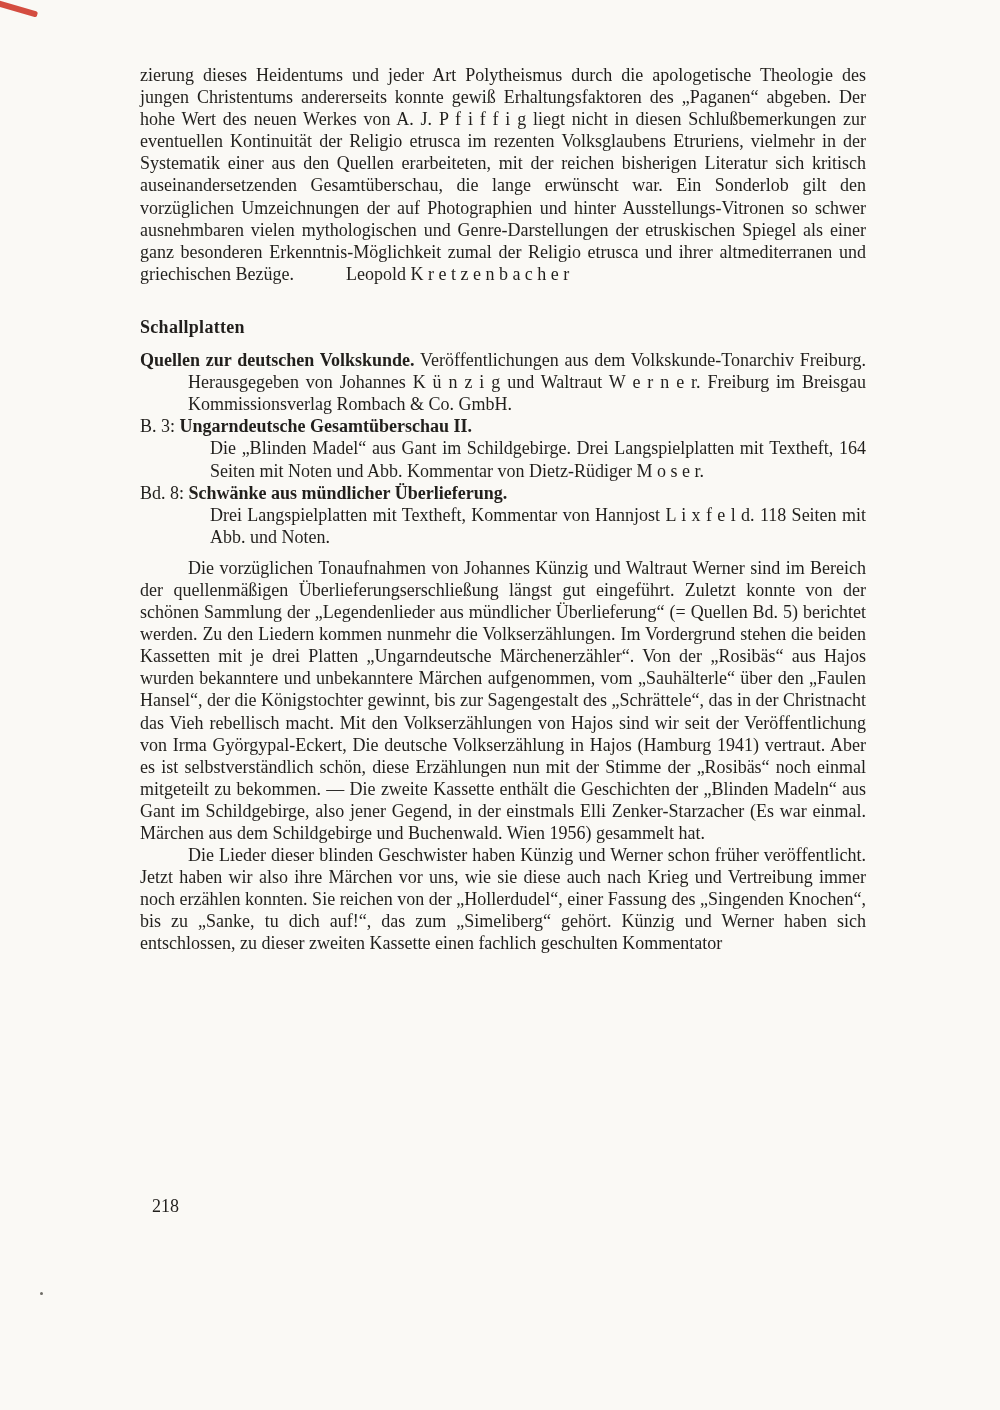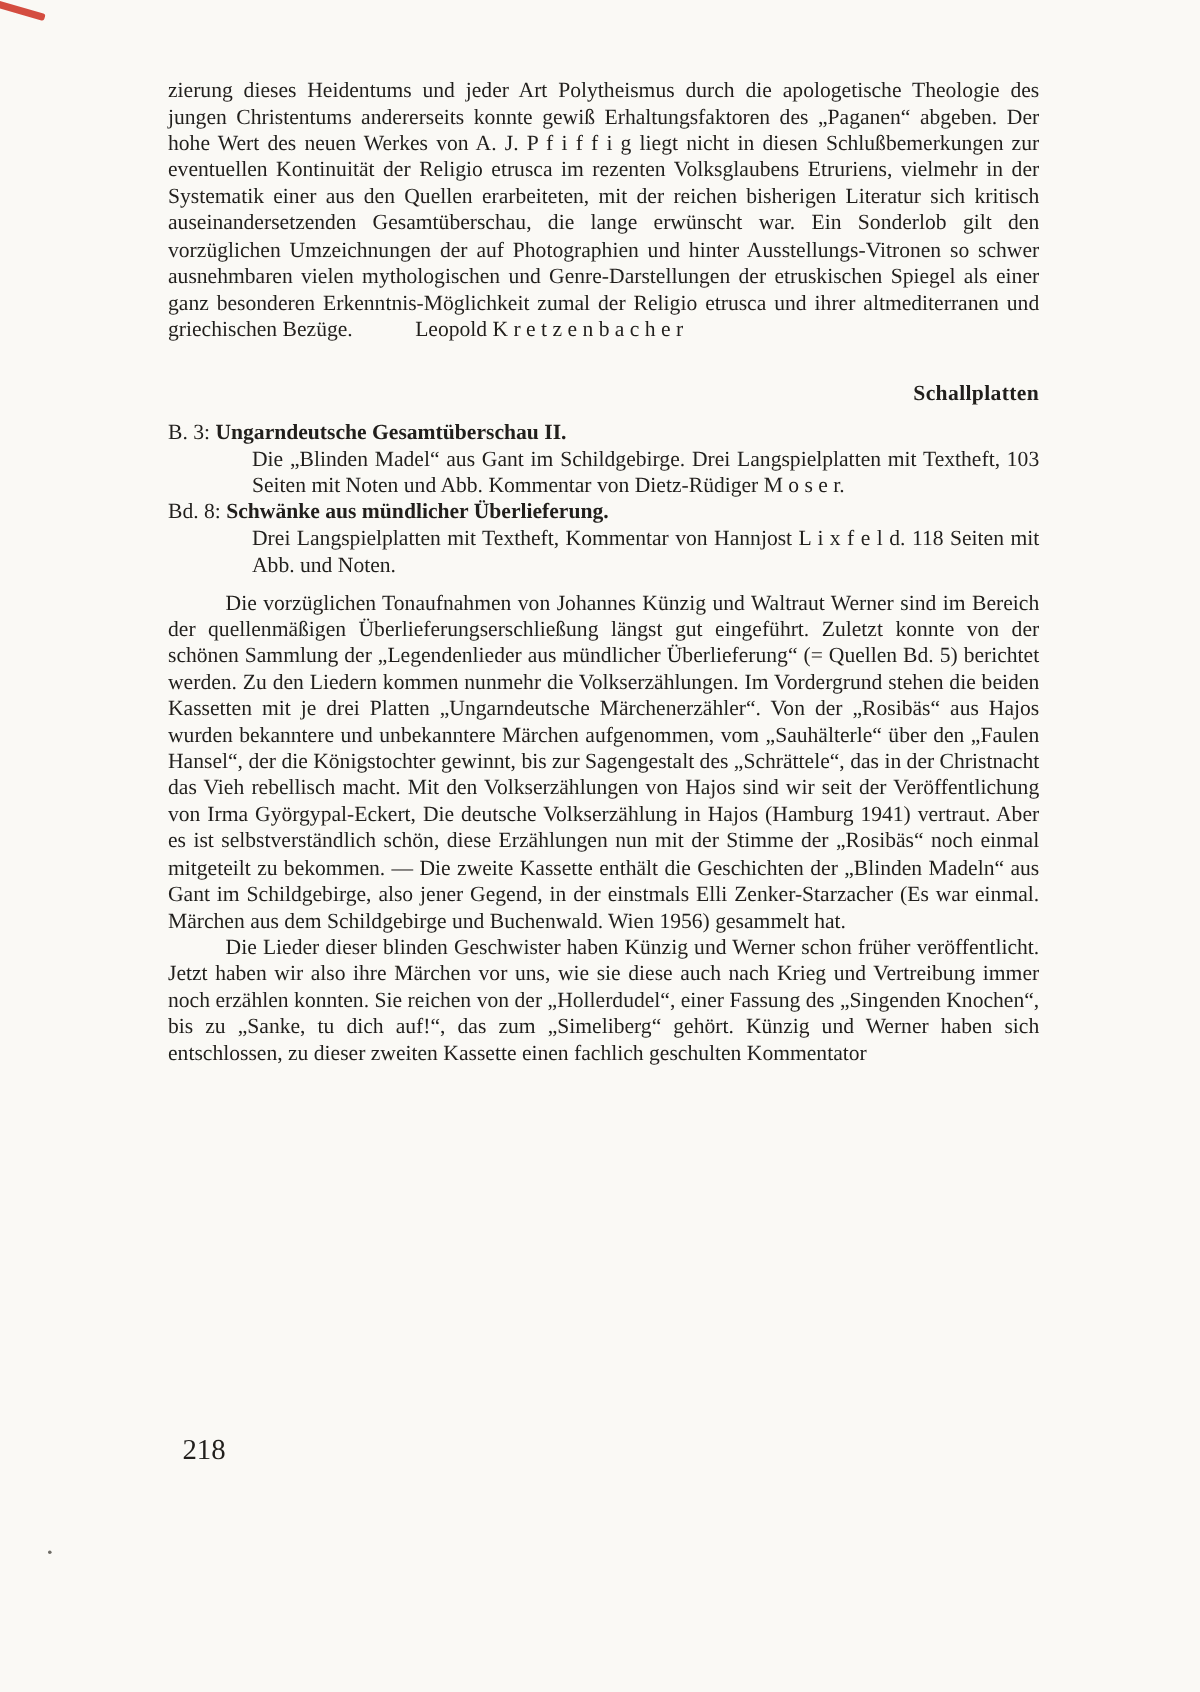--- a/index.html
+++ b/index.html
@@ -46,21 +46,21 @@
   }
   p {
     margin: 0;
     text-align: justify;
   }
   .sig-gap {
     display: inline-block;
     width: 52px;
   }
   .heading {
-    text-align: right;
+    text-align: left;
     font-weight: bold;
     font-size: 18px;
     margin: 31px 0 11px 0;
     letter-spacing: 0.3px;
   }
   .bib.series {
     padding-left: 48px;
     text-indent: -48px;
   }
   .bib.entry {
@@ -70,38 +70,39 @@
   .body-para {
     text-indent: 48px;
   }
   .body-para.first-body {
     margin-top: 9px;
   }
   .page-number {
     position: absolute;
     left: 152px;
     top: 1196px;
-    font-size: 24px;
+    font-size: 18px;
   }
 </style>
 </head>
 <body>
 
 <div class="red-mark"></div>
 <div class="speck"></div>
 
 <div class="content">
 
   <p class="review-para"><span>zierung dieses Heidentums und jeder Art Polytheismus durch die apologetische Theologie des jungen Christentums andererseits konnte gewiß Erhaltungsfaktoren des „Paganen“ abgeben. Der hohe Wert des neuen Werkes von A. J. P f i f f i g liegt nicht in diesen Schlußbemerkungen zur eventuellen Kontinuität der Religio etrusca im rezenten Volksglaubens Etruriens, vielmehr in der Systematik einer aus den Quellen erarbeiteten, mit der reichen bisherigen Literatur sich kritisch auseinandersetzenden Gesamtüberschau, die lange erwünscht war. Ein Sonderlob gilt den vorzüglichen Umzeichnungen der auf Photographien und hinter Ausstellungs-Vitronen so schwer ausnehmbaren vielen mythologischen und Genre-Darstellungen der etruskischen Spiegel als einer ganz besonderen Erkenntnis-Möglichkeit zumal der Religio etrusca und ihrer altmediterranen und griechischen Bezüge.</span><span class="sig-gap"></span><span>Leopold K r e t z e n b a c h e r</span></p>
 
   <h2 class="heading">Schallplatten</h2>
 
+  <p class="bib series"><b>Quellen zur deutschen Volkskunde.</b> <span>Veröffentlichungen aus dem Volkskunde-Tonarchiv Freiburg. Herausgegeben von Johannes K ü n z i g und Waltraut W e r n e r. Freiburg im Breisgau Kommissionsverlag Rombach &amp; Co. GmbH.</span></p>
 
 
-  <p class="bib entry"><span class="label">B. 3:</span> <b>Ungarndeutsche Gesamtüberschau II.</b><br><span>Die „Blinden Madel“ aus Gant im Schildgebirge. Drei Langspielplatten mit Textheft, 103 Seiten mit Noten und Abb. Kommentar von Dietz-Rüdiger M o s e r.</span></p>
+  <p class="bib entry"><span class="label">B. 3:</span> <b>Ungarndeutsche Gesamtüberschau II.</b><br><span>Die „Blinden Madel“ aus Gant im Schildgebirge. Drei Langspielplatten mit Textheft, 164 Seiten mit Noten und Abb. Kommentar von Dietz-Rüdiger M o s e r.</span></p>
 
   <p class="bib entry"><span class="label">Bd. 8:</span> <b>Schwänke aus mündlicher Überlieferung.</b><br><span>Drei Langspielplatten mit Textheft, Kommentar von Hannjost L i x f e l d. 118 Seiten mit Abb. und Noten.</span></p>
 
   <p class="body-para first-body">Die vorzüglichen Tonaufnahmen von Johannes Künzig und Waltraut Werner sind im Bereich der quellenmäßigen Überlieferungserschließung längst gut eingeführt. Zuletzt konnte von der schönen Sammlung der „Legendenlieder aus mündlicher Überlieferung“ (= Quellen Bd. 5) berichtet werden. Zu den Liedern kommen nunmehr die Volkserzählungen. Im Vordergrund stehen die beiden Kassetten mit je drei Platten „Ungarndeutsche Märchenerzähler“. Von der „Rosibäs“ aus Hajos wurden bekanntere und unbekanntere Märchen aufgenommen, vom „Sauhälterle“ über den „Faulen Hansel“, der die Königstochter gewinnt, bis zur Sagengestalt des „Schrättele“, das in der Christnacht das Vieh rebellisch macht. Mit den Volkserzählungen von Hajos sind wir seit der Veröffentlichung von Irma Györgypal-Eckert, Die deutsche Volkserzählung in Hajos (Hamburg 1941) vertraut. Aber es ist selbstverständlich schön, diese Erzählungen nun mit der Stimme der „Rosibäs“ noch einmal mitgeteilt zu bekommen. — Die zweite Kassette enthält die Geschichten der „Blinden Madeln“ aus Gant im Schildgebirge, also jener Gegend, in der einstmals Elli Zenker-Starzacher (Es war einmal. Märchen aus dem Schildgebirge und Buchenwald. Wien 1956) gesammelt hat.</p>
 
   <p class="body-para">Die Lieder dieser blinden Geschwister haben Künzig und Werner schon früher veröffentlicht. Jetzt haben wir also ihre Märchen vor uns, wie sie diese auch nach Krieg und Vertreibung immer noch erzählen konnten. Sie reichen von der „Hollerdudel“, einer Fassung des „Singenden Knochen“, bis zu „Sanke, tu dich auf!“, das zum „Simeliberg“ gehört. Künzig und Werner haben sich entschlossen, zu dieser zweiten Kassette einen fachlich geschulten Kommentator</p>
 
 </div>
 
 <div class="page-number">218</div>

